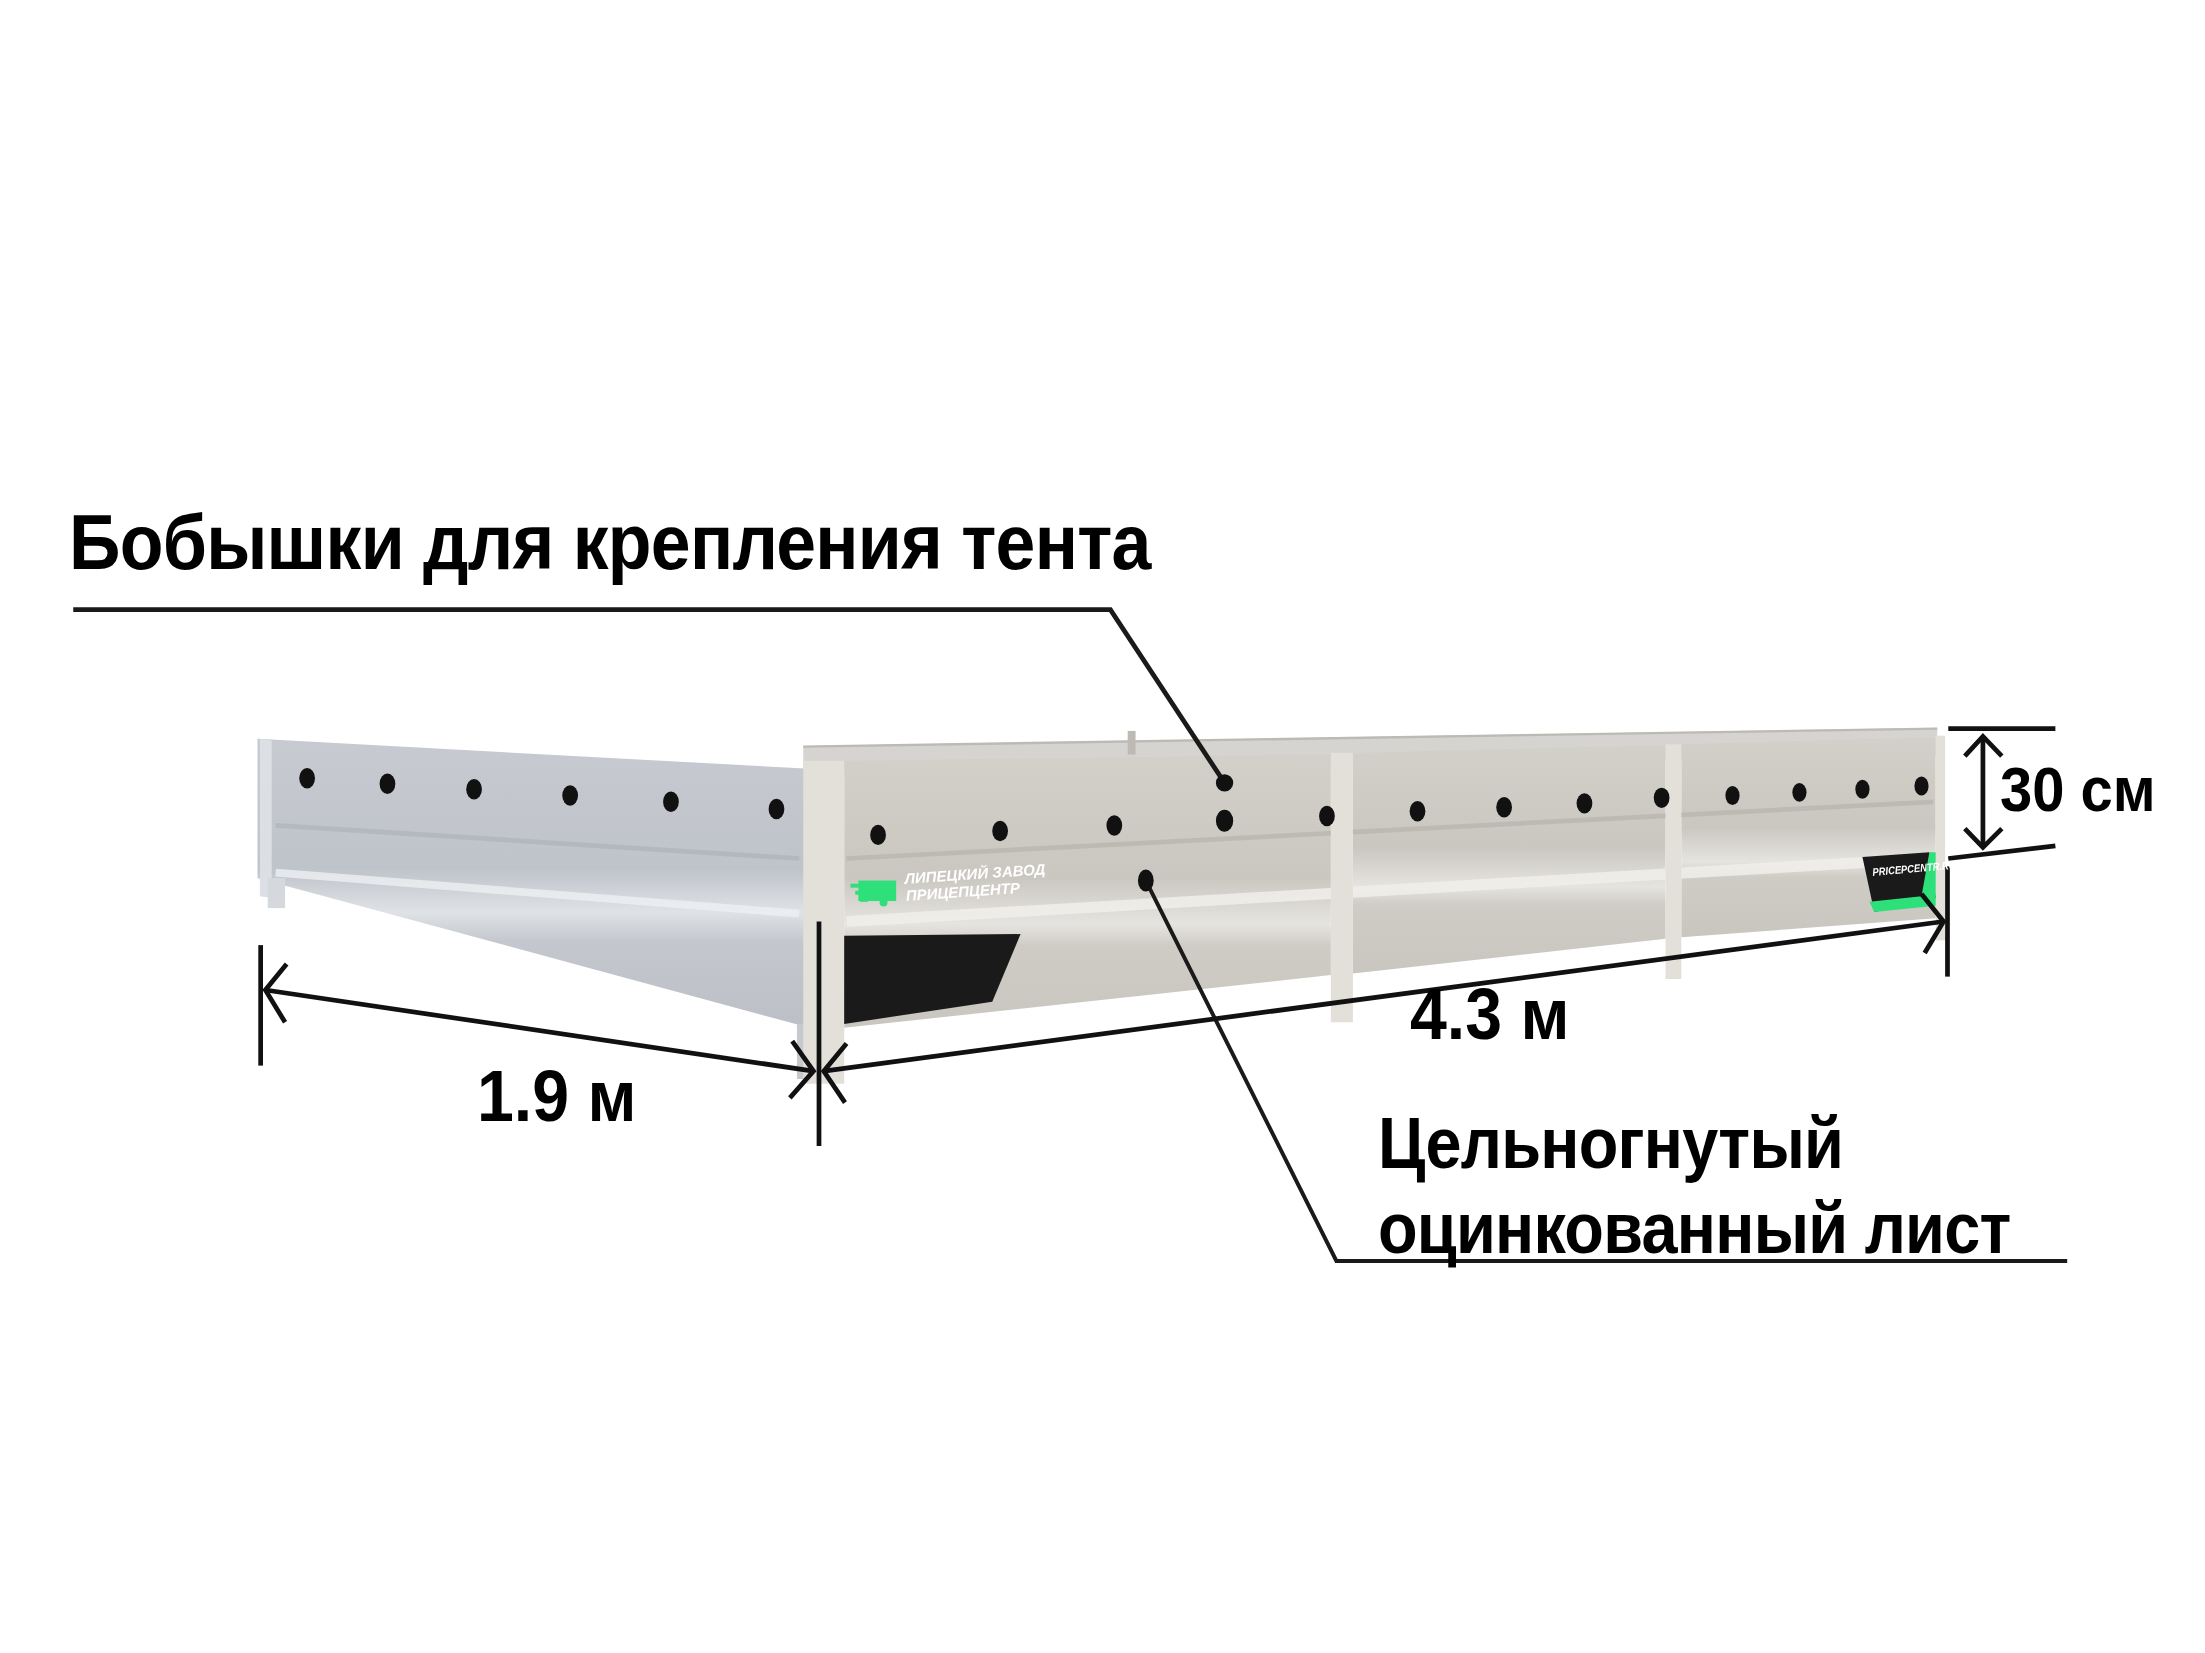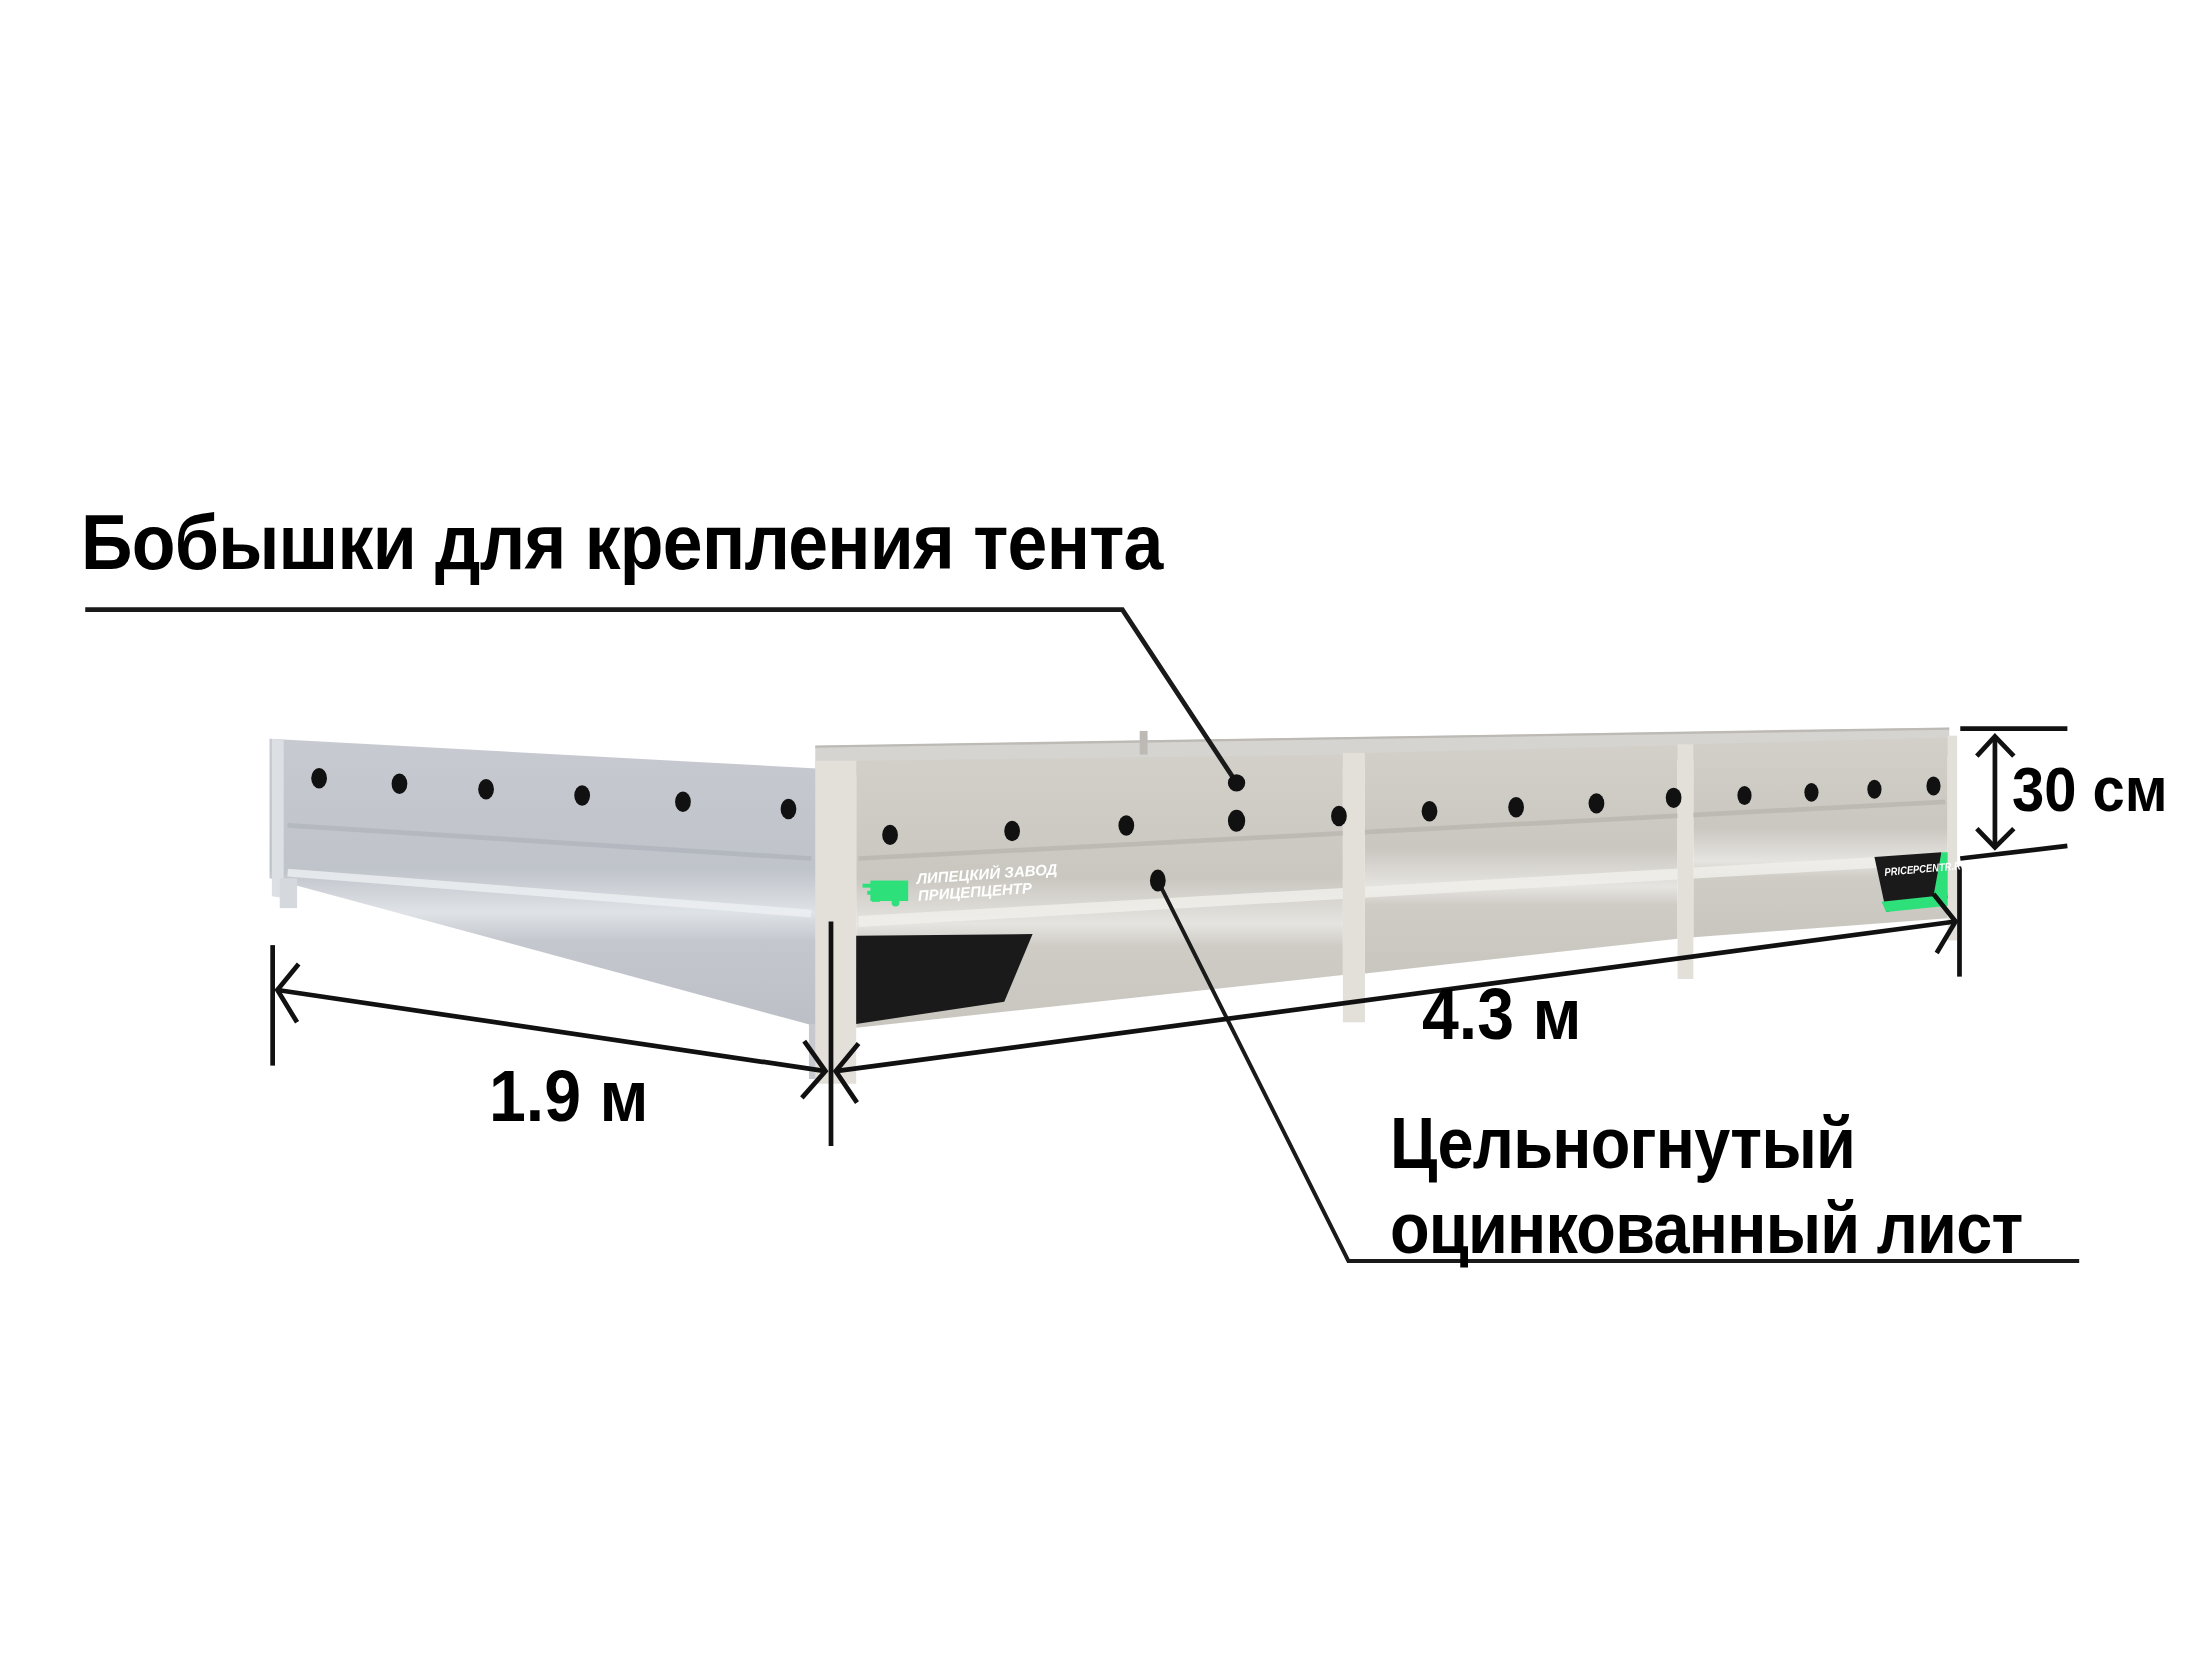--- a/index.html
+++ b/index.html
@@ -1,18 +1,18 @@
 <!DOCTYPE html>
 <html style="font-size:12.6px"><head>
 <meta charset="utf-8">
 <style>
   html, body { margin:0; padding:0; background:#ffffff; }
   body { width:2205px; height:1654px; position:relative; overflow:hidden;
          font-family:"Liberation Sans", "DejaVu Sans", sans-serif; }
-  #stage { position:absolute; left:12px; top:0; width:1770px; height:1654px; }
+  #stage { position:absolute; left:0; top:0; width:1770px; height:1654px; }
   .label { position:absolute; color:#000; font-weight:700; white-space:nowrap;
            font-family:"Liberation Sans", "DejaVu Sans", sans-serif; letter-spacing:-0.8px; }
   .lbl-top { left:69px; top:498px; font-size:77px; transform:scaleX(0.93); transform-origin:left top; }
   .lbl-bottom { left:1378px; top:1101px; font-size:72px; line-height:85px; transform:scaleX(0.9); transform-origin:left top; }
   .lbl-bottom span { display:block; }
   .dim { position:absolute; color:#000; font-weight:700; font-size:72px;
          font-family:"Liberation Sans", "DejaVu Sans", sans-serif; white-space:nowrap; transform:scaleX(0.92); transform-origin:left top; }
   .dim-w { left:477px; top:1055px; }
   .dim-l { left:1410px; top:973px; }
   .dim-h { left:2000px; top:753px; font-size:63px; }

